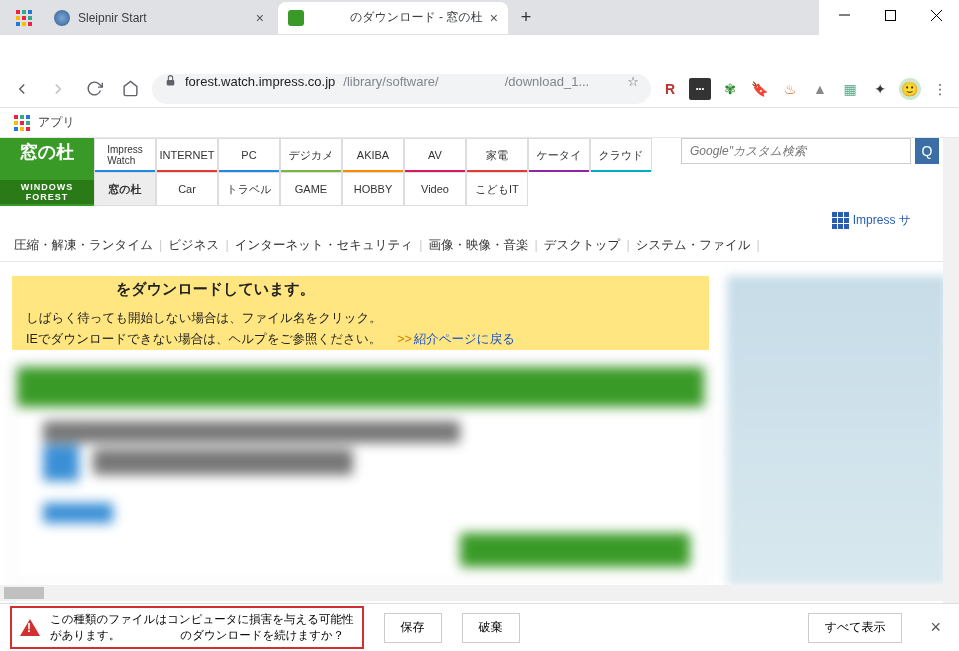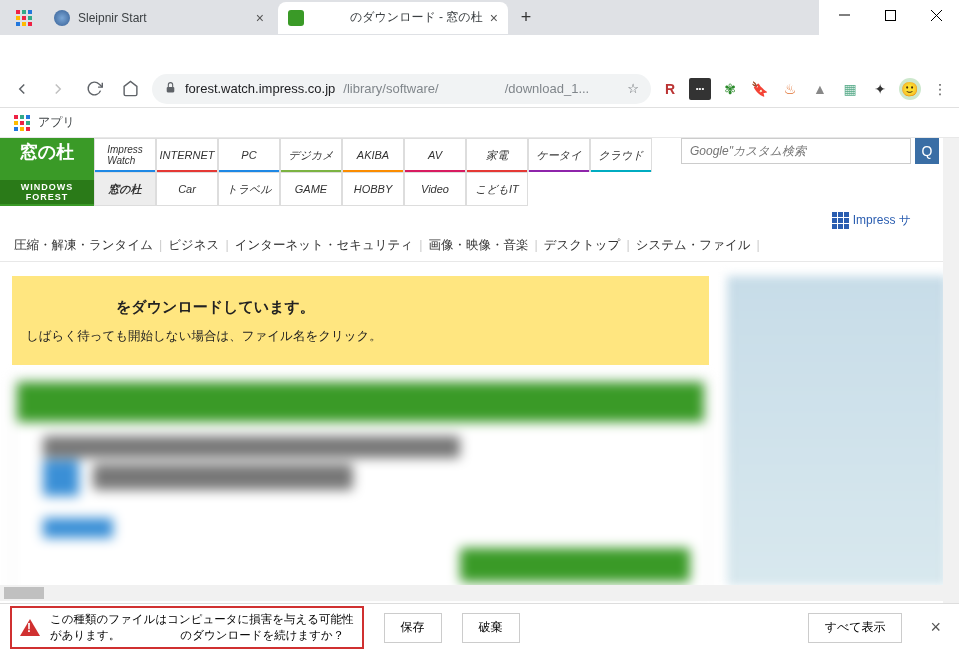--- a/index.html
+++ b/index.html
@@ -15,55 +15,55 @@
   .tab { height: 32px; min-width: 230px; background: #fff; border-radius: 8px 8px 0 0; display: flex; align-items: center; padding: 0 10px; font-size: 12px; color: #3c4043; margin-right: 4px; position: relative; }
   .tab.inactive { background: #dfe1e5; }
   .tab .favicon { width: 16px; height: 16px; margin-right: 8px; border-radius: 50%; }
   .tab .close { margin-left: auto; font-size: 14px; color: #555; }
   .newtab { width: 28px; height: 28px; display:flex;align-items:center;justify-content:center;font-size:18px;color:#333; }
 
   
   .toolbar { height: 38px; display: flex; align-items: center; padding: 0 8px; gap: 8px; background: #fff; border-bottom: 1px solid #e0e0e0; margin-top:35px; }
   .nav-btn { width: 28px; height: 28px; display:flex;align-items:center;justify-content:center; color:#5f6368; }
   .nav-btn.disabled { color: #c0c0c0; }
-  .omnibox { flex: 1; height: 30px; background: #f1f3f4; border-radius: 15px; display: flex; align-items: center; padding: 0 12px; font-size: 13px; color: #202124; gap:8px; }
+  .omnibox { flex: 1; height: 30px; background: #f1f3f4; border-radius: 15px; display: flex; align-items: flex-start; padding: 0 12px; font-size: 13px; color: #202124; gap:8px; }
   .omnibox .lock { color:#5f6368; }
   .omnibox .greyed { color:#80868b; }
   .ext-icon { width: 22px; height: 22px; display:flex;align-items:center;justify-content:center; font-size:14px; }
 
   .bookmarks { height: 30px; display:flex; align-items:center; padding:0 14px; font-size:12px; color:#3c4043; gap:8px; border-bottom:1px solid #e8e8e8;}
   .bk-icon { width:16px;height:16px; }
 
   
   .page { position: relative; height: calc(651px - 35px - 38px - 30px - 50px); overflow:hidden; background:#fff; }
   .scroll-track { position:absolute; right:0; top:0; bottom:0; width:16px; background:#f1f1f1; }
 
   .site-header { display:flex; align-items:flex-start; }
   .site-logo { width: 94px; height: 68px; background:#3a9a27; color:#fff; display:flex; flex-direction:column; align-items:center; justify-content:center; font-size:18px; font-weight:bold; }
   .site-logo .sub { font-size:9px; letter-spacing:1px; background:#2a7a18; width:100%; text-align:center; padding:2px 0; margin-top:16px;}
   .nav-table { flex:1; display:flex; flex-direction:column; }
-  .nav-row { display:flex;font-style:italic; }
+  .nav-row { display:flex; }
   .nav-cell { width:62px; height:34px; border:1px solid #ddd; display:flex; align-items:center; justify-content:center; font-size:11px; color:#333; background:#fff; position:relative; }
   .nav-cell .bar { position:absolute; bottom:-1px; left:0; right:0; height:2px; }
   .nav-cell.active { background:#ededed; font-weight:bold; }
   .search-right { margin-left:auto; display:flex; align-items:center; padding-right:20px; gap:4px;}
   .search-box { width:230px; height:26px; border:1px solid #ccc; font-size:12px; padding:0 8px; color:#888; font-style:italic;}
   .search-btn { width:24px;height:26px;background:#3a6ea5;color:#fff;display:flex;align-items:center;justify-content:center;font-size:14px;}
   .impress-link { color:#2a5db0; font-size:12px; display:flex;align-items:center;gap:4px; margin-right:24px;}
   .impress-grid { display:grid; grid-template-columns:repeat(3,5px); grid-template-rows:repeat(3,5px); gap:1px;}
   .impress-grid span{background:#2a5db0;}
 
   .subnav { height:33px; display:flex; align-items:center; padding:0 14px; font-size:12.5px; color:#333; border-bottom:1px solid #e8e8e8;}
   .subnav .sep { color:#ccc; margin:0 6px;}
 
   .content-wrap { display:flex; padding:14px 12px 0 12px; gap:18px;}
   .main-col { flex:1; }
   .side-col { width:220px; }
 
-  .yellow-box { background:#ffe680; padding:18px 14px; font-size:12.5px; color:#222; line-height:1.7; margin-bottom:12px;}
+  .yellow-box { background:#ffe680; padding:0 14px; font-size:12.5px; color:#222; line-height:1.7; margin-bottom:12px;}
   .yellow-box .headline { font-size:15px; font-weight:bold; margin-bottom:6px;}
   .yellow-box a { color:#1a4fc9; text-decoration:none; }
   .yellow-box .arrows { color:#d08000; margin-right:2px;}
 
   .blurred-card { height:220px; background:#fff; border:1px solid #e0e0e0; filter: blur(6px); position:relative; overflow:hidden;}
   .blurred-card .greenbar { height:40px; background:#3a9a27; margin:4px;}
   .blurred-card .row1 { height:22px; background:#777; margin:14px 30px; border-radius:3px; width:60%;}
   .blurred-card .icon-sq { width:36px;height:36px;background:#3a8fd6; position:absolute; left:30px; top:82px;}
   .blurred-card .title-b { height:26px;width:260px;background:#777;position:absolute;left:80px;top:86px;border-radius:4px;}
   .blurred-card .btn-b { height:20px;width:70px;background:#3a8fd6;position:absolute;left:30px;top:140px;}
@@ -288,20 +288,24 @@
       <span class="sep">|</span>
       <span>システム・ファイル</span>
       <span class="sep">|</span>
     </div>
 
   <div class="content-wrap">
     <div class="main-col">
       <div class="yellow-box">
         <div class="headline"><span style="display:inline-block;width:90px;"></span><span>をダウンロードしています。</span></div>
         <div>しばらく待っても開始しない場合は、ファイル名をクリック。</div>
+        <div>
+          <span>IEでダウンロードできない場合は、ヘルプをご参照ください。　</span>
+          <span class="arrows">&gt;&gt;</span><a href="#">紹介ページに戻る</a>
+        </div>
       </div>
       <div class="blurred-card">
         <div class="greenbar"></div>
           <div class="row1"></div>
           <div class="icon-sq"></div>
           <div class="title-b"></div>
           <div class="btn-b"></div>
           <div class="btn-g"></div>
       </div>
     </div>

